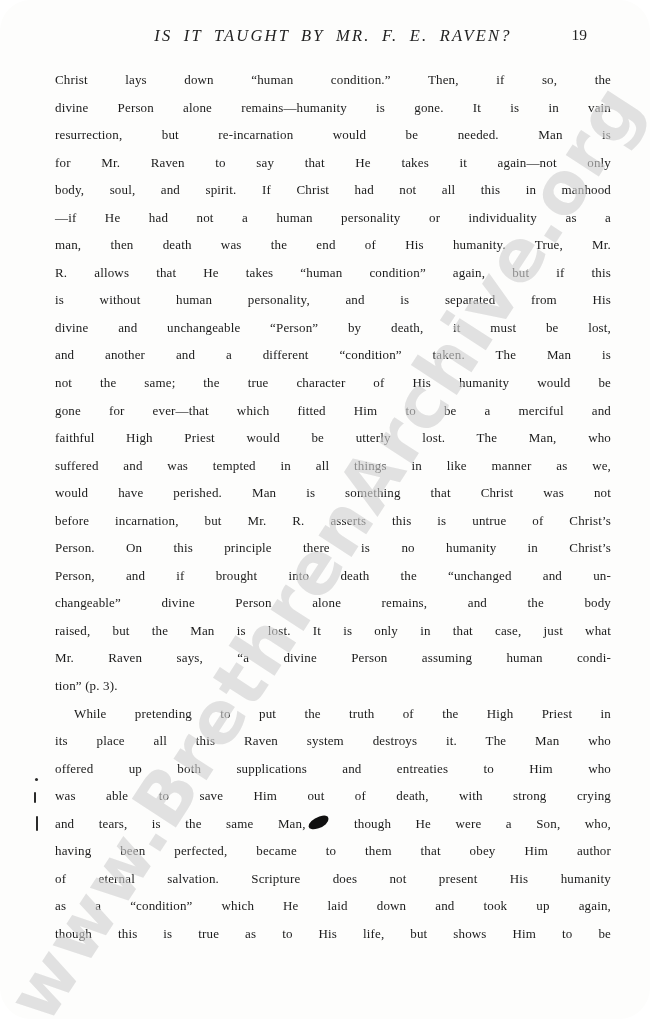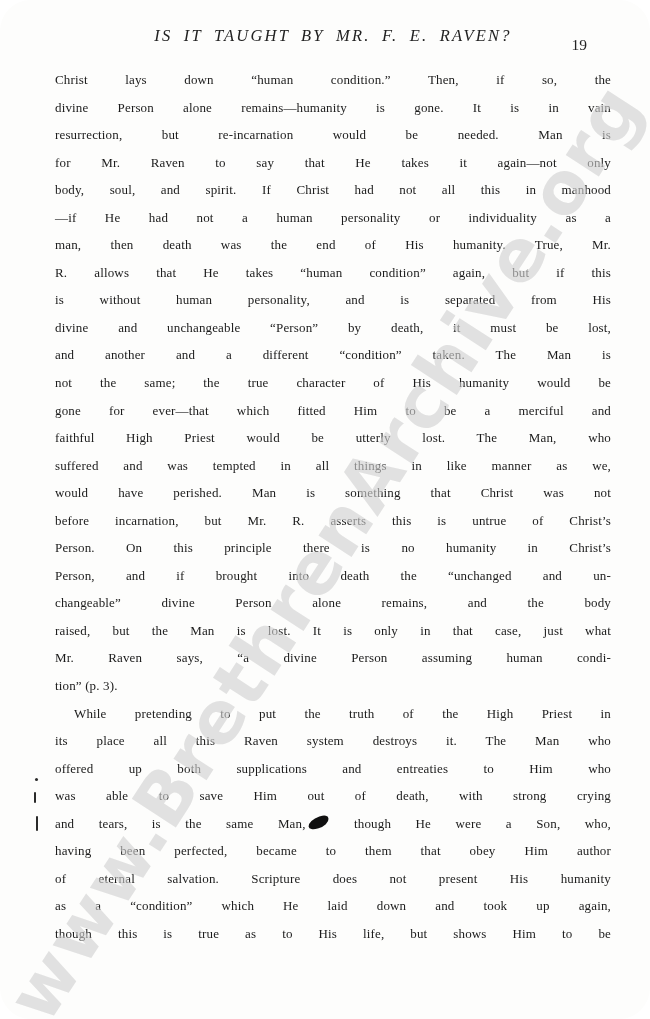--- a/index.html
+++ b/index.html
@@ -29,21 +29,21 @@
     font-style: italic;
     font-size: 16.5px;
     letter-spacing: 2.2px;
     word-spacing: 5px;
     color: #222;
     white-space: nowrap;
   }
   .page-number {
     position: absolute;
     right: 24px;
-    top: 10px;
+    top: 0;
     font-size: 15.5px;
     color: #222;
   }
   .text-block {
     position: absolute;
     top: 66px;
     left: 55px;
     width: 556px;
   }
   .text-line {

